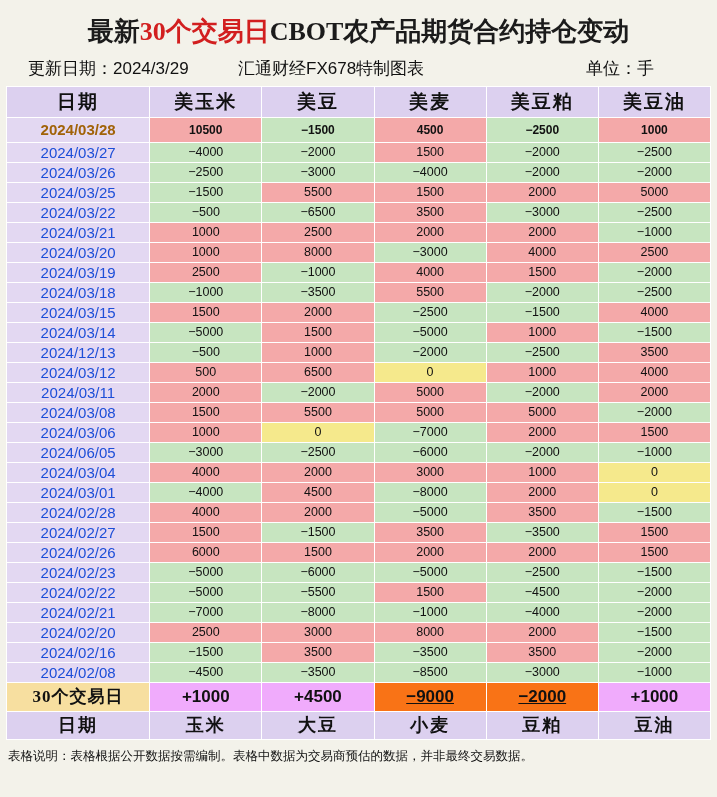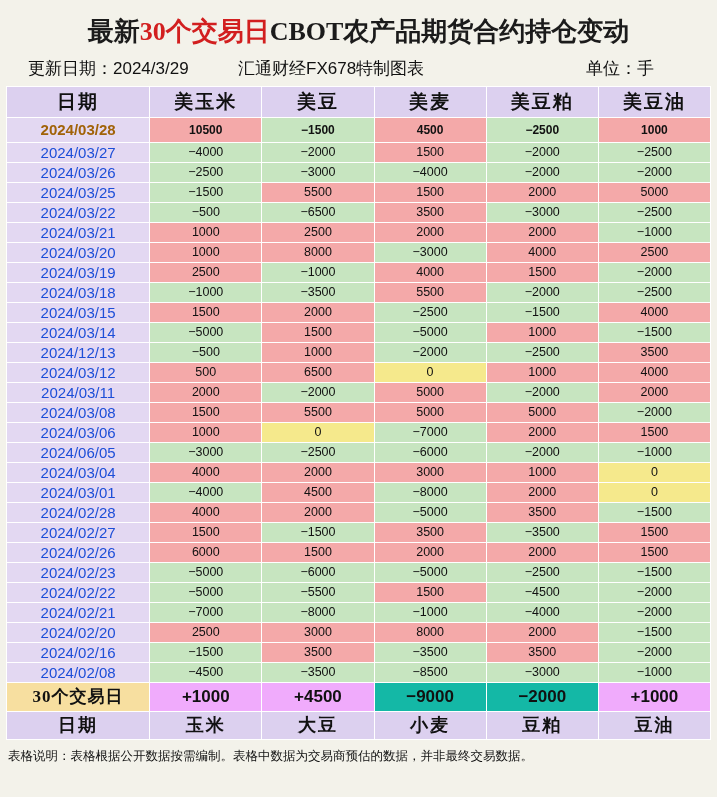--- a/index.html
+++ b/index.html
@@ -84,21 +84,21 @@
     font-size:17px;
     font-weight:bold;
   }
   tr.totalrow td.label{
     background:#f7dfa0;
     font-family:"Liberation Serif","DejaVu Serif",serif;
     letter-spacing:1px;
     color:#111;
   }
   tr.totalrow td.tpos{background:#f0abfc;}
-  tr.totalrow td.tneg{background:#14b8a6;}
+  tr.totalrow td.tneg{background:#f97316;text-decoration:underline;}
   tfoot th{
     background:#dcd0ef;
     font-size:18px;
     font-weight:bold;
     height:27px;line-height:27px;
     font-family:"Liberation Serif","DejaVu Serif",serif;
     letter-spacing:2px;
   }
   .notes{
     width:705px;margin:7px auto 0 auto;

